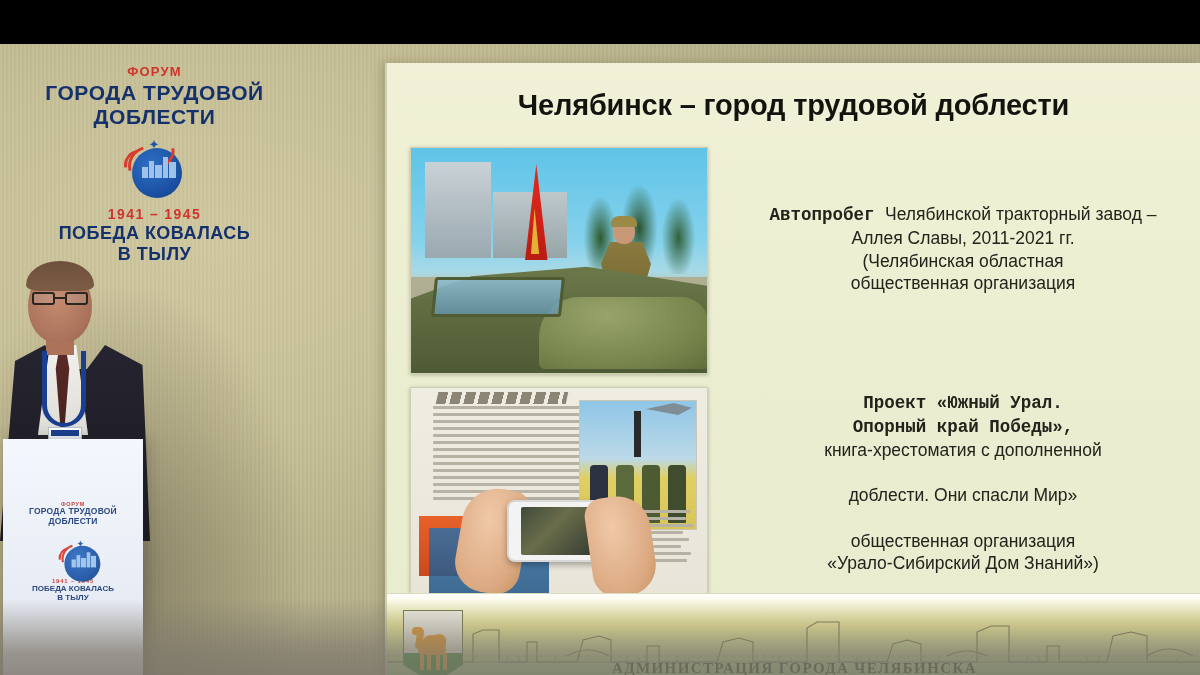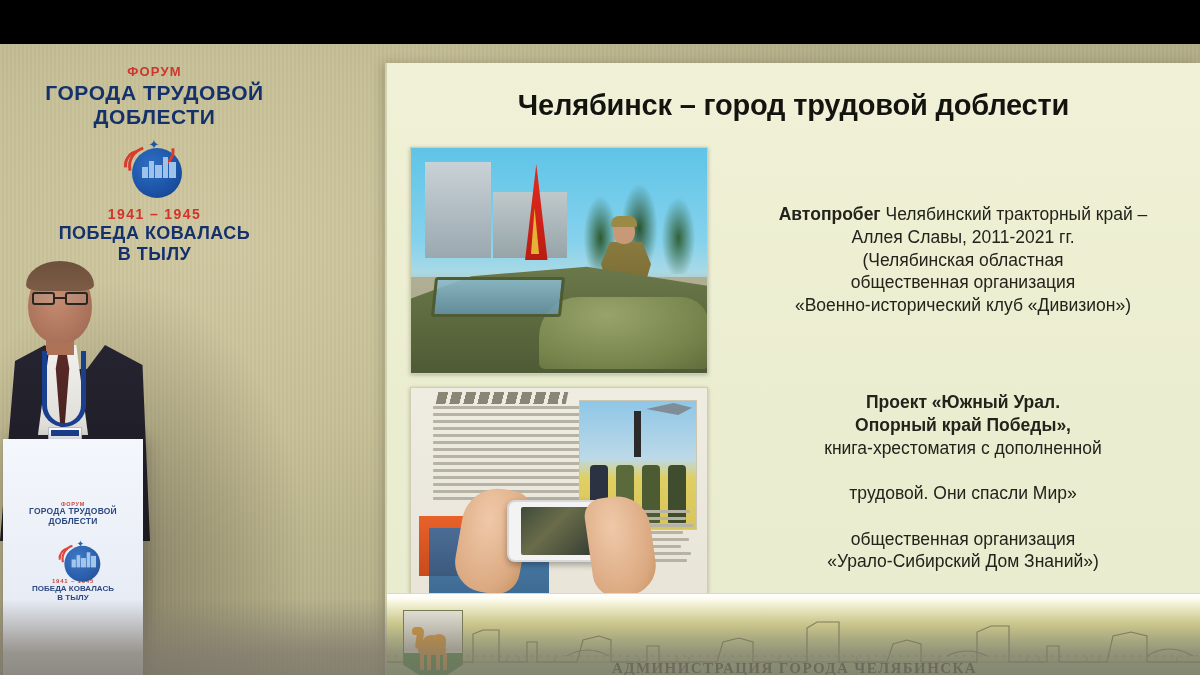--- a/index.html
+++ b/index.html
@@ -224,21 +224,21 @@
   .ph2-blue { position:absolute; left:18px; top:140px; width:120px; height:72px; background: linear-gradient(180deg,#2f6fa8 0%, #1f5383 100%); opacity:.85; }
   .ph2-orange { position:absolute; left:8px; top:128px; width:48px; height:60px; background: linear-gradient(180deg,#e8622a 0%, #c94a1c 100%); }
   .ph2-col2 { position:absolute; right:12px; bottom:12px; width:118px; height:82px; }
   .ph2-col2 .ln { height:3px; background:#b6b2a4; margin-bottom:4px; border-radius:1px; }
 
   
   .text-col { position: absolute; left: 338px; top: 0; width: 470px; height: 470px; color: #23231c; }
   .tblock { text-align: center; font-size: 17.5px; line-height: 1.30; }
   .tblock.b1 { position: absolute; top: 62px; left: 6px; width: 464px; }
   .tblock.b2 { position: absolute; top: 250px; left: 6px; width: 464px; }
-  .tblock .bold { font-weight: 700; }
+  .tblock .bold { font-weight: 700; font-family: Liberation Mono, monospace; }
 
   
   .footer {
     position: absolute; left: 0; bottom: 0; width: 815px; height: 100px;
     background: linear-gradient(180deg,#ffffff 0%, #f2ee9a 32%, #cfe39a 58%, #a9d98e 78%, #8fd188 100%);
     border-top: 1px solid #d9dcbb;
     overflow: hidden;
   }
   .skyline { position:absolute; left:0; top:18px; width:815px; height:54px; opacity:.82; }
   .arms {
@@ -411,33 +411,32 @@
         <div class="ph2-hand l"></div>
         <div class="ph2-phone">
             <div class="scr"></div>
           </div>
         <div class="ph2-hand r"></div>
       </div>
 
       <div class="text-col">
 
         <div class="tblock b1">
-          <span class="bold">Автопробег </span><span>Челябинский тракторный край –</span><br>
+          <span class="bold">Автопробег </span><span>Челябинской тракторный завод –</span><br>
           <span>Аллея Славы, 2011-2021 гг.</span><br>
           <span>(Челябинская областная</span><br>
           <span>общественная организация</span><br>
-          <span>«Военно-исторический клуб «Дивизион»)</span>
         </div>
 
         <div class="tblock b2">
           <span class="bold">Проект «Южный Урал.</span><br>
           <span class="bold">Опорный край Победы»,</span><br>
           <span>книга-хрестоматия с дополненной</span><br>
           <br>
-          <span>трудовой. Они спасли Мир»</span><br>
+          <span>доблести. Они спасли Мир»</span><br>
           <br>
           <span>общественная организация</span><br>
           <span>«Урало-Сибирский Дом Знаний»)</span>
         </div>
 
       </div>
     </div>
 
     <div class="footer">
       <svg class="skyline" viewBox="0 0 815 54" preserveAspectRatio="none">

